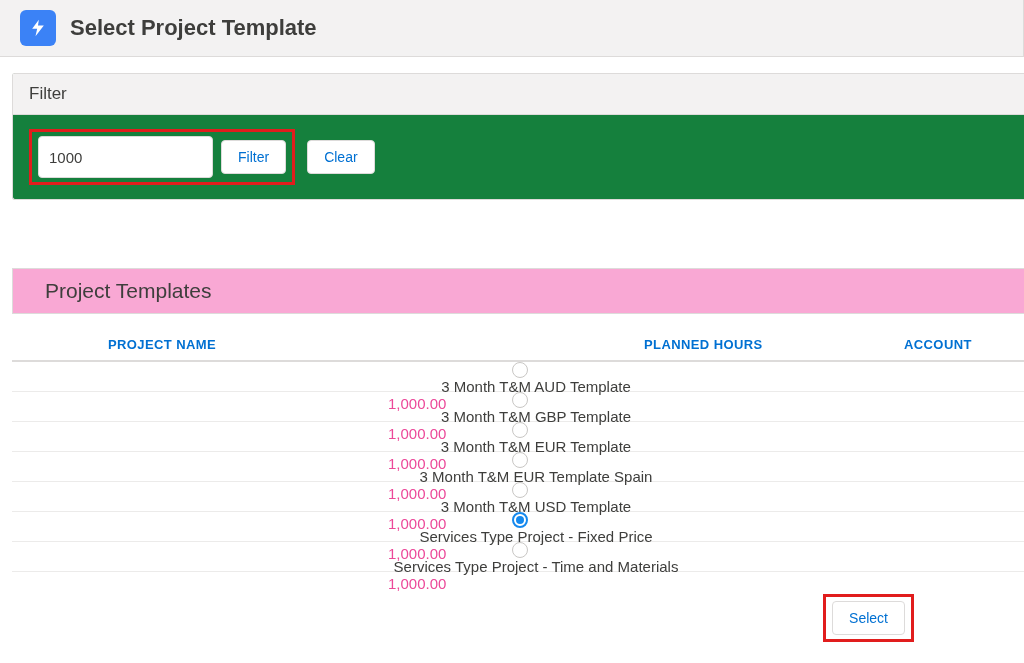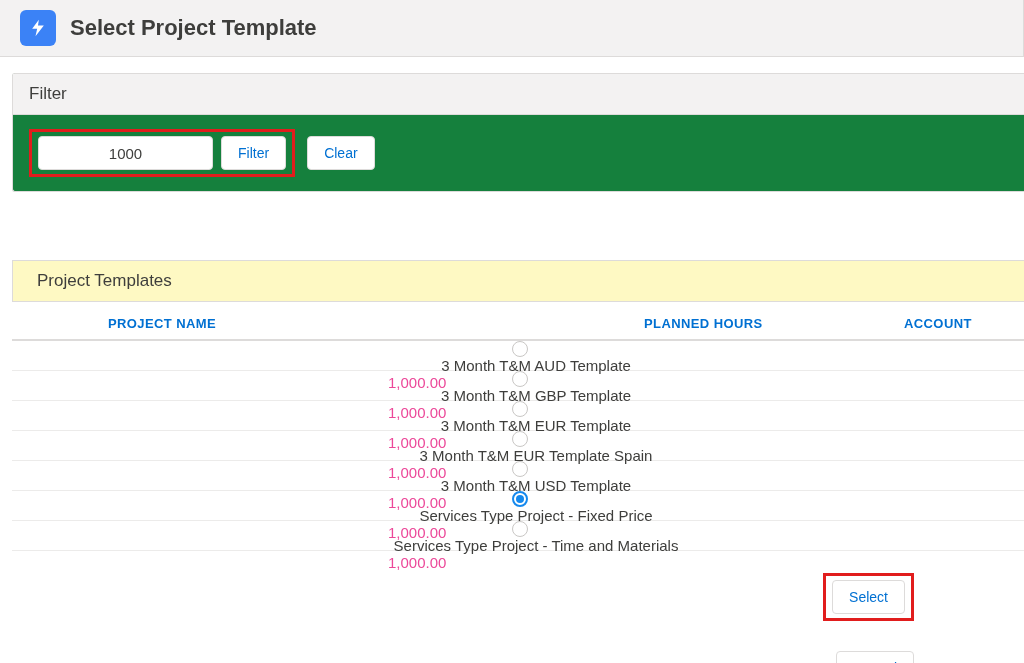--- a/index.html
+++ b/index.html
@@ -74,49 +74,48 @@
     }
     .highlight-red {
       border: 3px solid #e11d1d;
       display: inline-flex;
       align-items: center;
       gap: 8px;
       padding: 4px 6px;
     }
     .filter-input {
       width: 175px;
-      height: 34px;
+      height: 42px;
       padding: 6px 10px;
       border: 1px solid #dddbda;
       border-radius: 4px;
       font-size: 15px;
       color: #3e3e3c;
       outline: none;
-      text-align: center;
     }
     .btn {
       height: 34px;
       padding: 0 16px;
       border: 1px solid #dddbda;
       background: #ffffff;
       border-radius: 4px;
       color: #0070d2;
       font-size: 14px;
       font-weight: 500;
       cursor: pointer;
     }
 
     
     .templates-panel {
       margin: 28px 0 0 12px;
     }
     .templates-header {
-      background: #fef9c3;
-      padding: 10px 24px;
-      font-size: 17px;
+      background: #f9a8d4;
+      padding: 10px 32px;
+      font-size: 21px;
       color: #3e3e3c;
       border: 1px solid #dddbda;
       border-right: none;
     }
     .table-head {
       display: flex;
       align-items: flex-end;
       border-bottom: 2px solid #dddbda;
       padding: 8px 0;
       margin-top: 6px;
@@ -129,20 +128,21 @@
       flex: 1;
       padding-left: 36px;
     }
     .col-hours {
       width: 260px;
       flex-shrink: 0;
     }
     .col-account {
       width: 120px;
       flex-shrink: 0;
+      margin-top: 9px;
     }
     .th {
       color: #0070d2;
       font-weight: 700;
       font-size: 13px;
       letter-spacing: 0.4px;
     }
     .row {
       display: flex;
       align-items: center;

